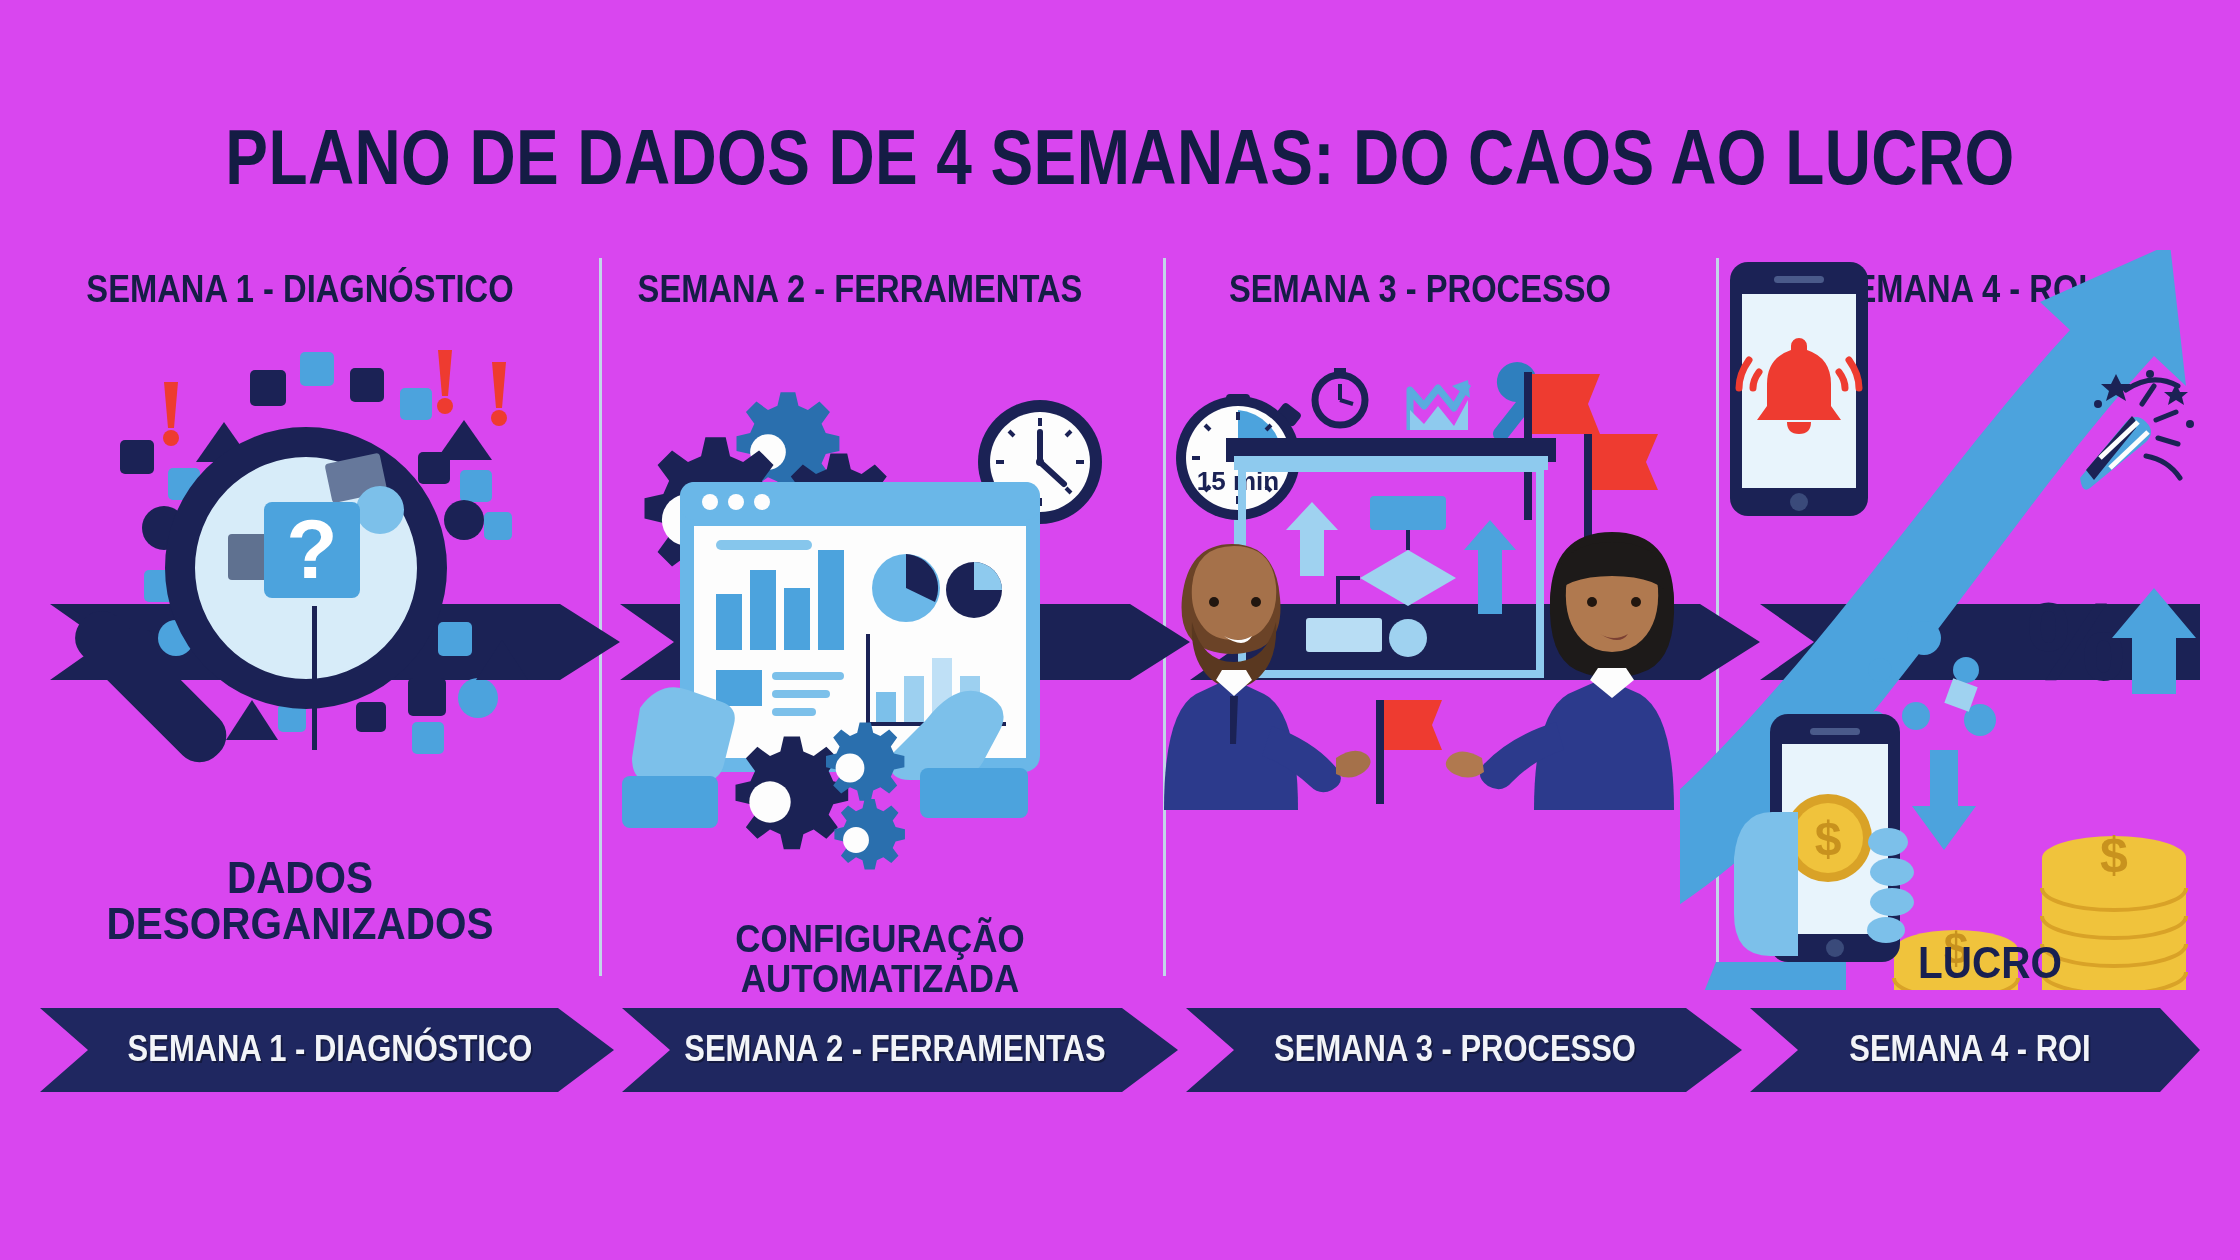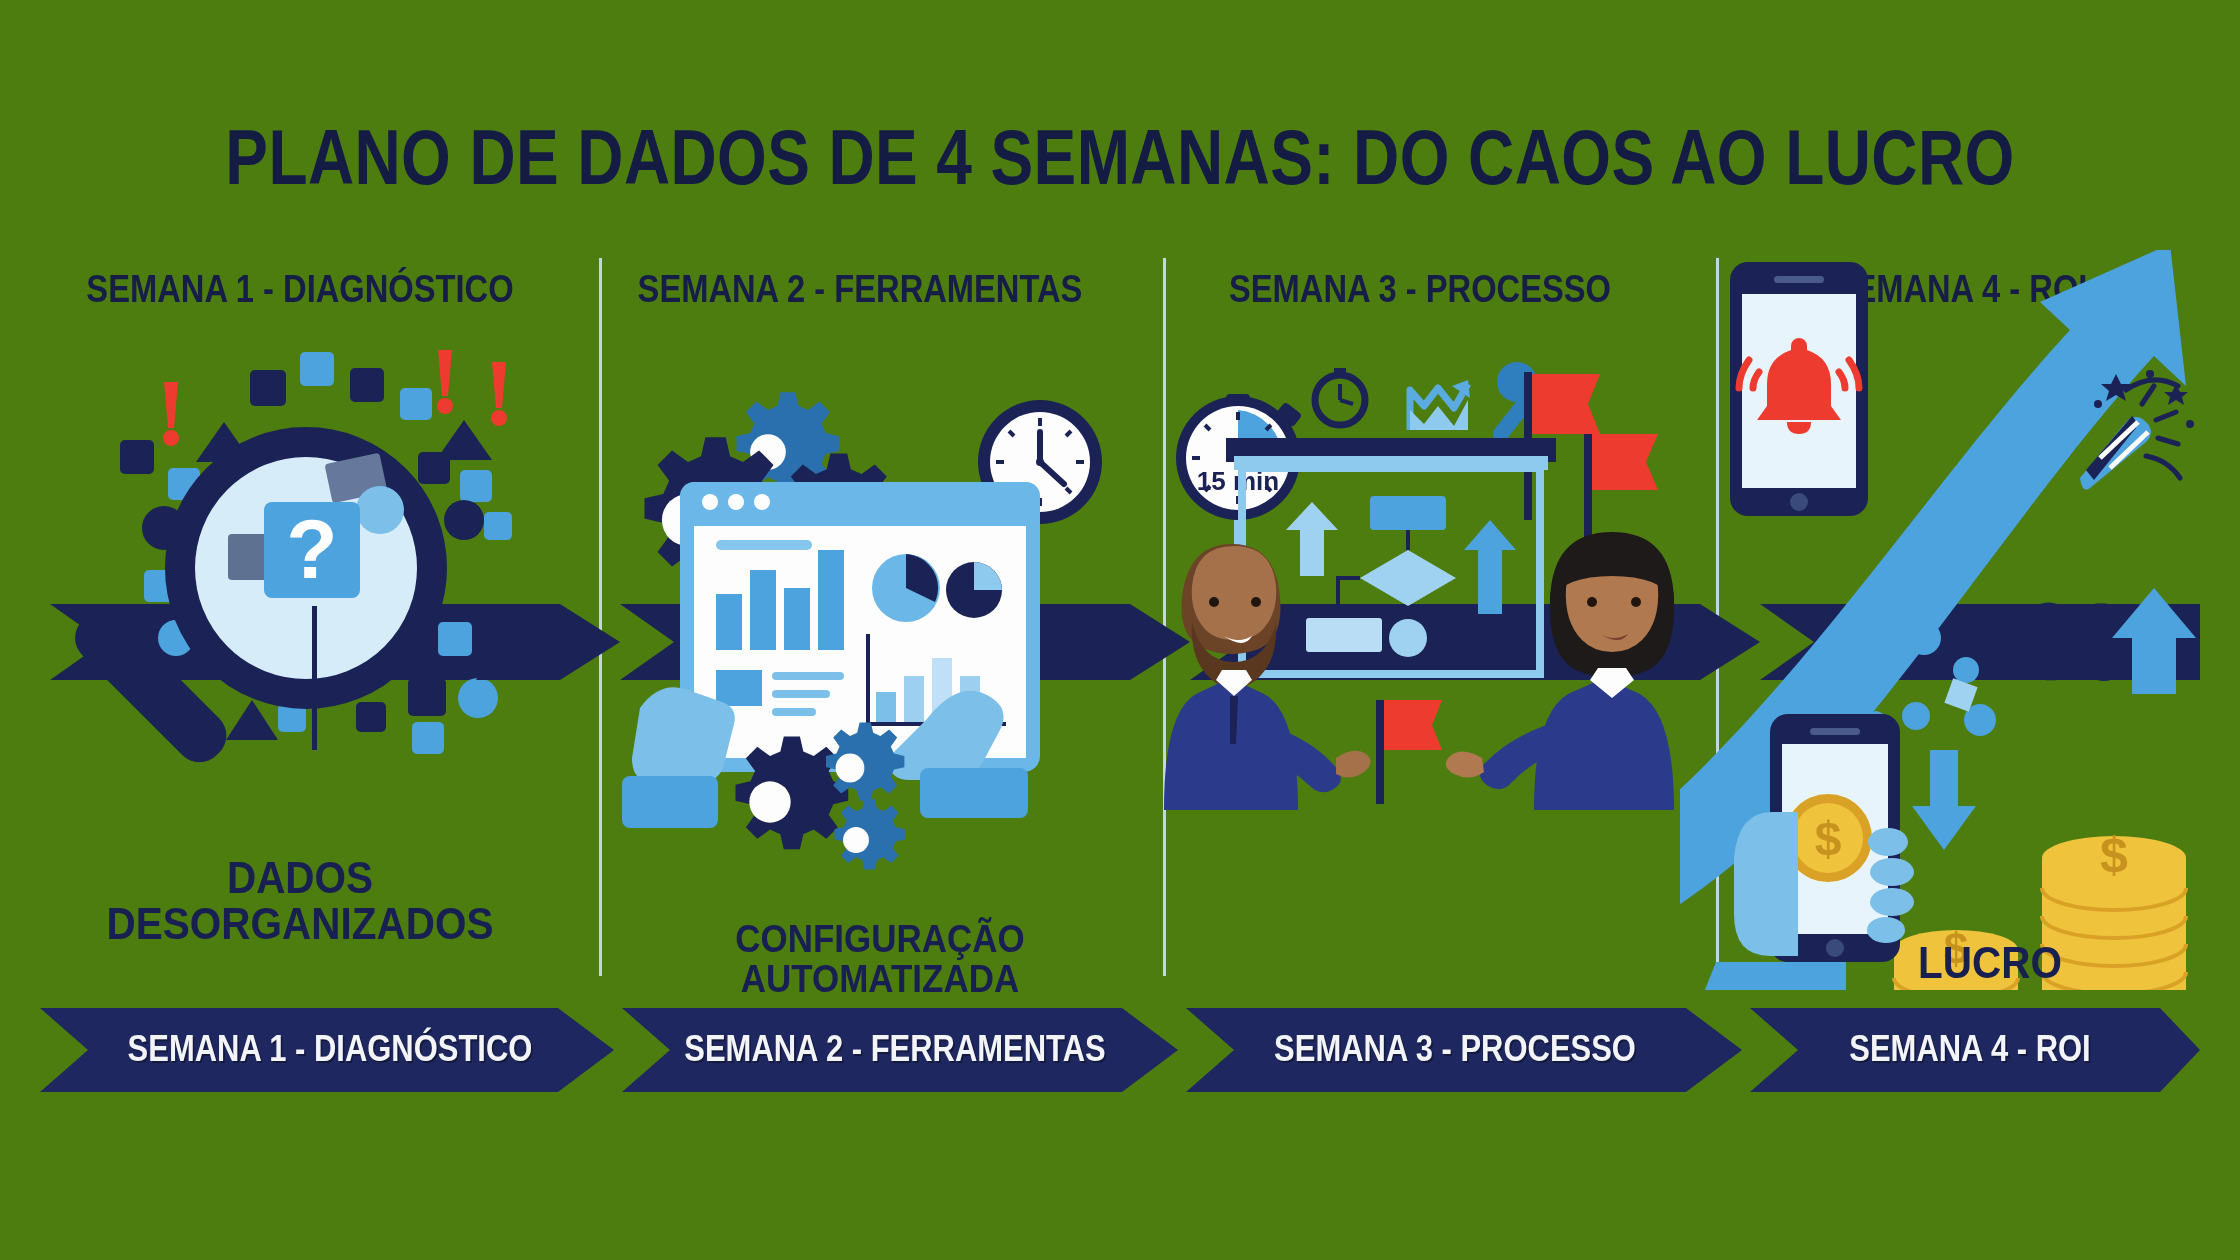--- a/index.html
+++ b/index.html
@@ -5,21 +5,21 @@
   * { box-sizing: border-box; margin: 0; padding: 0; }
   html, body {
     width: 2240px; height: 1260px;
     background: #ffffff;
     font-family: "Liberation Sans", sans-serif;
     overflow: hidden;
   }
   #stage {
     position: relative;
     width: 2240px; height: 1260px;
-    background: #4d7c0f;
+    background: #d946ef;
   }
 
   
   #title {
     position: absolute;
     left: 0; top: 112px;
     width: 2240px;
     text-align: center;
     color: #141c44;
     font-size: 78px;

